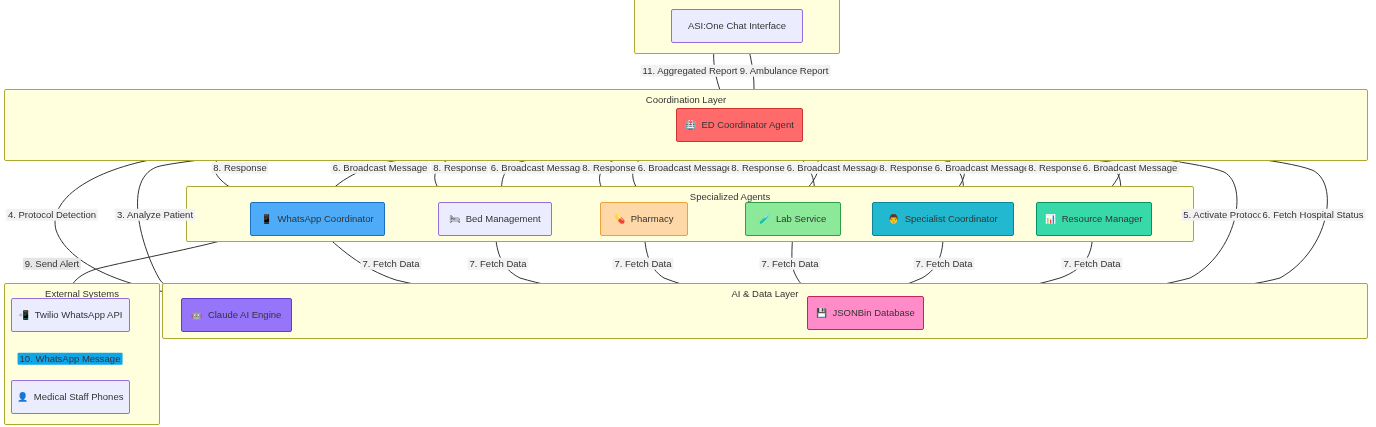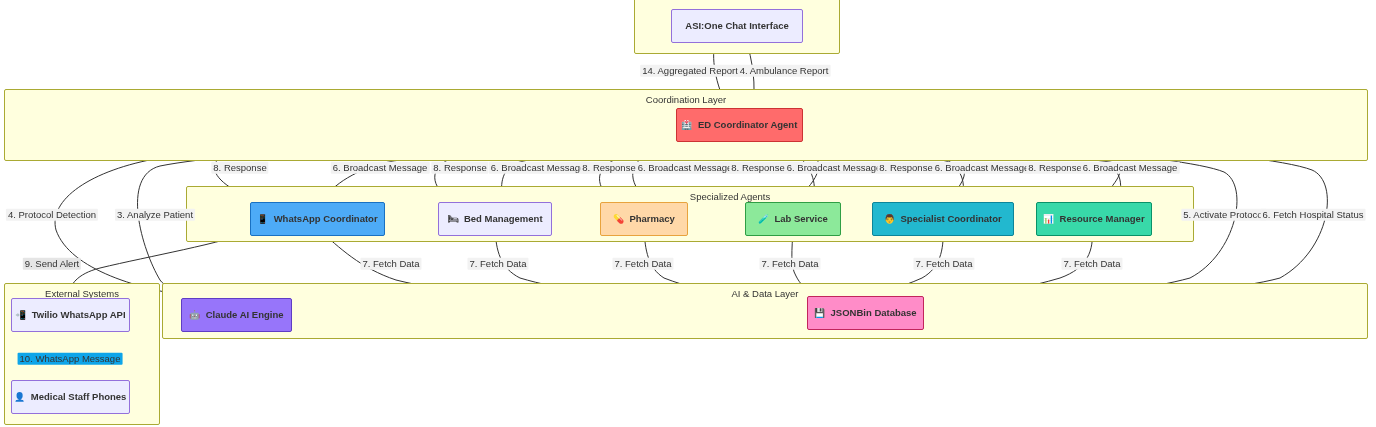--- a/index.html
+++ b/index.html
@@ -40,21 +40,20 @@
     display: flex;
     align-items: center;
     justify-content: center;
     gap: 5px;
     border-radius: 2px;
     font-size: 9.5px;
     color: #333333;
     white-space: nowrap;
     line-height: 1;
     padding: 16px 6px;
-    font-weight: bold;
   }
   .node .ic { font-size: 9px; line-height: 1; }
   .node .lbl { line-height: 1; }
   .edge-label {
     position: absolute;
     font-size: 9.5px;
     color: #333333;
     white-space: nowrap;
     background: #f2f2f2;
     padding: 1px 2px;
@@ -170,22 +169,22 @@
         <span class="ic">📲</span>
         <span class="lbl">Twilio WhatsApp API</span>
       </div>
       <div class="node" style="left: 11px; top: 380px; width: 119px; height: 27px; background: rgb(236, 236, 255); border: 1px solid rgb(147, 112, 219);">
         <span class="ic">👤</span>
         <span class="lbl">Medical Staff Phones</span>
       </div>
     </div>
 
   <div id="edge-labels-host">
-      <div class="edge-label" style="left: 690px; top: 71px; background: rgb(242, 242, 242);">14. Aggregated Report</div>
-      <div class="edge-label" style="left: 784px; top: 71px; background: rgb(242, 242, 242);">4. Ambulance Report</div>
+      <div class="edge-label" style="left: 690px; top: 71px; background: rgb(242, 242, 242);">11. Aggregated Report</div>
+      <div class="edge-label" style="left: 784px; top: 71px; background: rgb(242, 242, 242);">9. Ambulance Report</div>
       <div class="edge-label" style="left: 240px; top: 168px; background: rgb(242, 242, 242);">8. Response</div>
       <div class="edge-label" style="left: 380px; top: 168px; background: rgb(242, 242, 242);">6. Broadcast Message</div>
       <div class="edge-label" style="left: 460px; top: 168px; background: rgb(242, 242, 242);">8. Response</div>
       <div class="edge-label" style="left: 538px; top: 168px; background: rgb(242, 242, 242);">6. Broadcast Message</div>
       <div class="edge-label" style="left: 609px; top: 168px; background: rgb(242, 242, 242);">8. Response</div>
       <div class="edge-label" style="left: 685px; top: 168px; background: rgb(242, 242, 242);">6. Broadcast Message</div>
       <div class="edge-label" style="left: 758px; top: 168px; background: rgb(242, 242, 242);">8. Response</div>
       <div class="edge-label" style="left: 834px; top: 168px; background: rgb(242, 242, 242);">6. Broadcast Message</div>
       <div class="edge-label" style="left: 906px; top: 168px; background: rgb(242, 242, 242);">8. Response</div>
       <div class="edge-label" style="left: 982px; top: 168px; background: rgb(242, 242, 242);">6. Broadcast Message</div>

